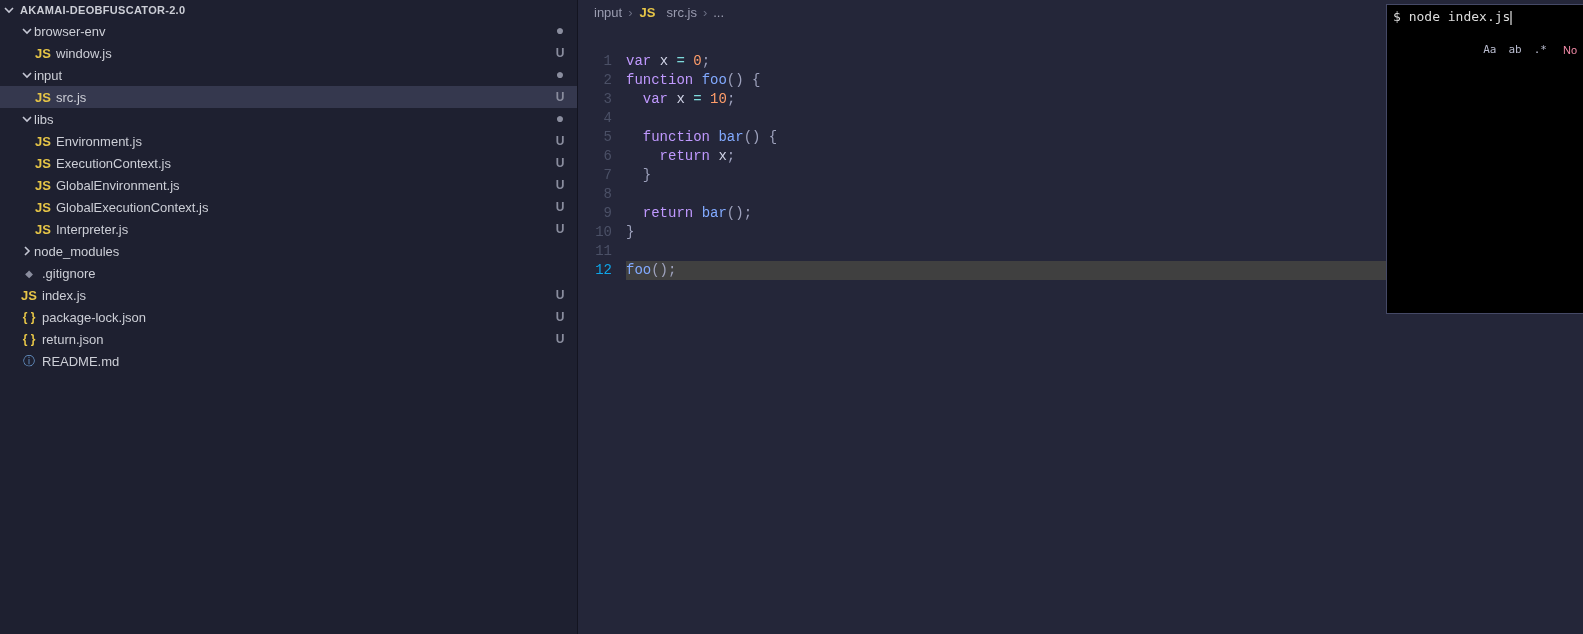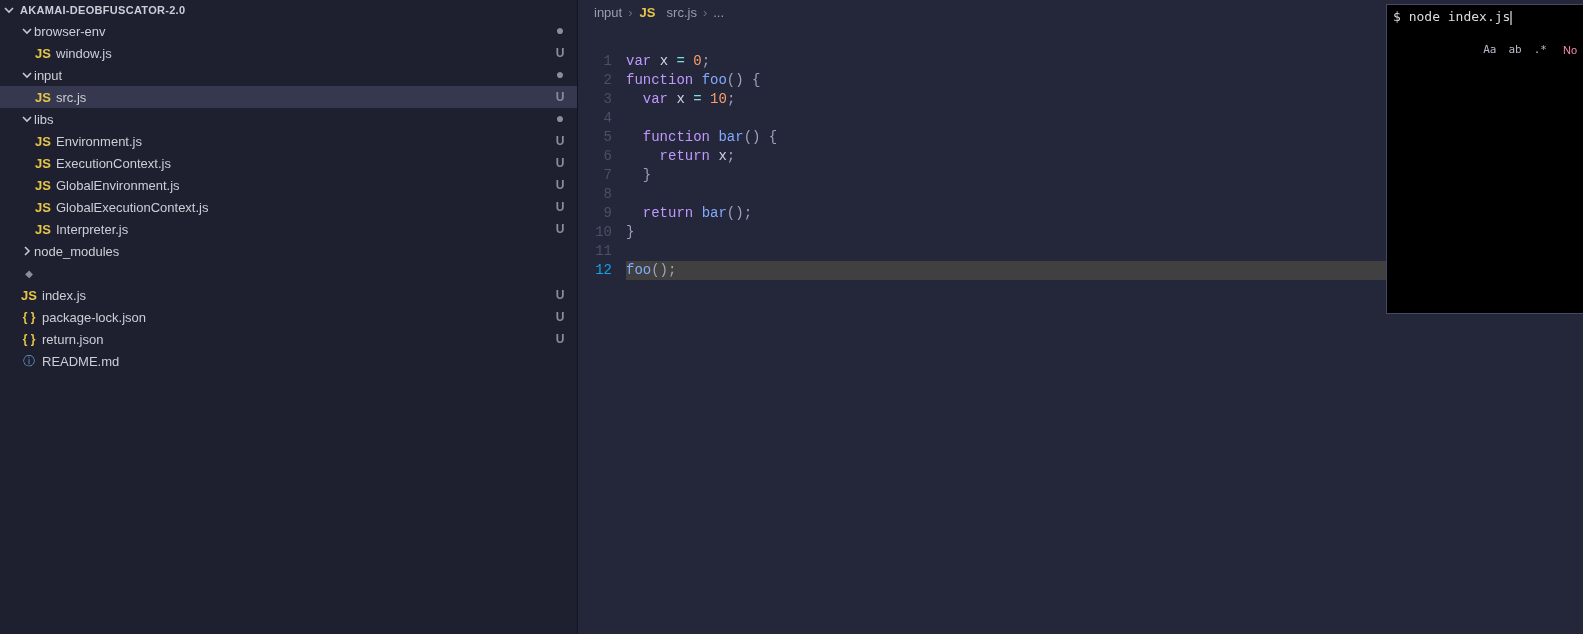--- a/index.html
+++ b/index.html
@@ -210,20 +210,21 @@
           <svg class="chev-svg" viewBox="0 0 12 12">
             <path d="M4 2 L8 6 L4 10"></path>
           </svg>
         </span>
         <span class="label">node_modules</span>
         <span class="status"></span>
       </div>
       <div class="row">
         <span class="indent" style="width: 20px;"></span>
         <span class="file-icon diamond-icon">◆</span>
+        <span class="label">.gitignore</span>
         <span class="status"></span>
       </div>
       <div class="row">
         <span class="indent" style="width: 20px;"></span>
         <span class="file-icon js-icon">JS</span>
         <span class="label">index.js</span>
         <span class="status u">U</span>
       </div>
       <div class="row">
         <span class="indent" style="width: 20px;"></span>

